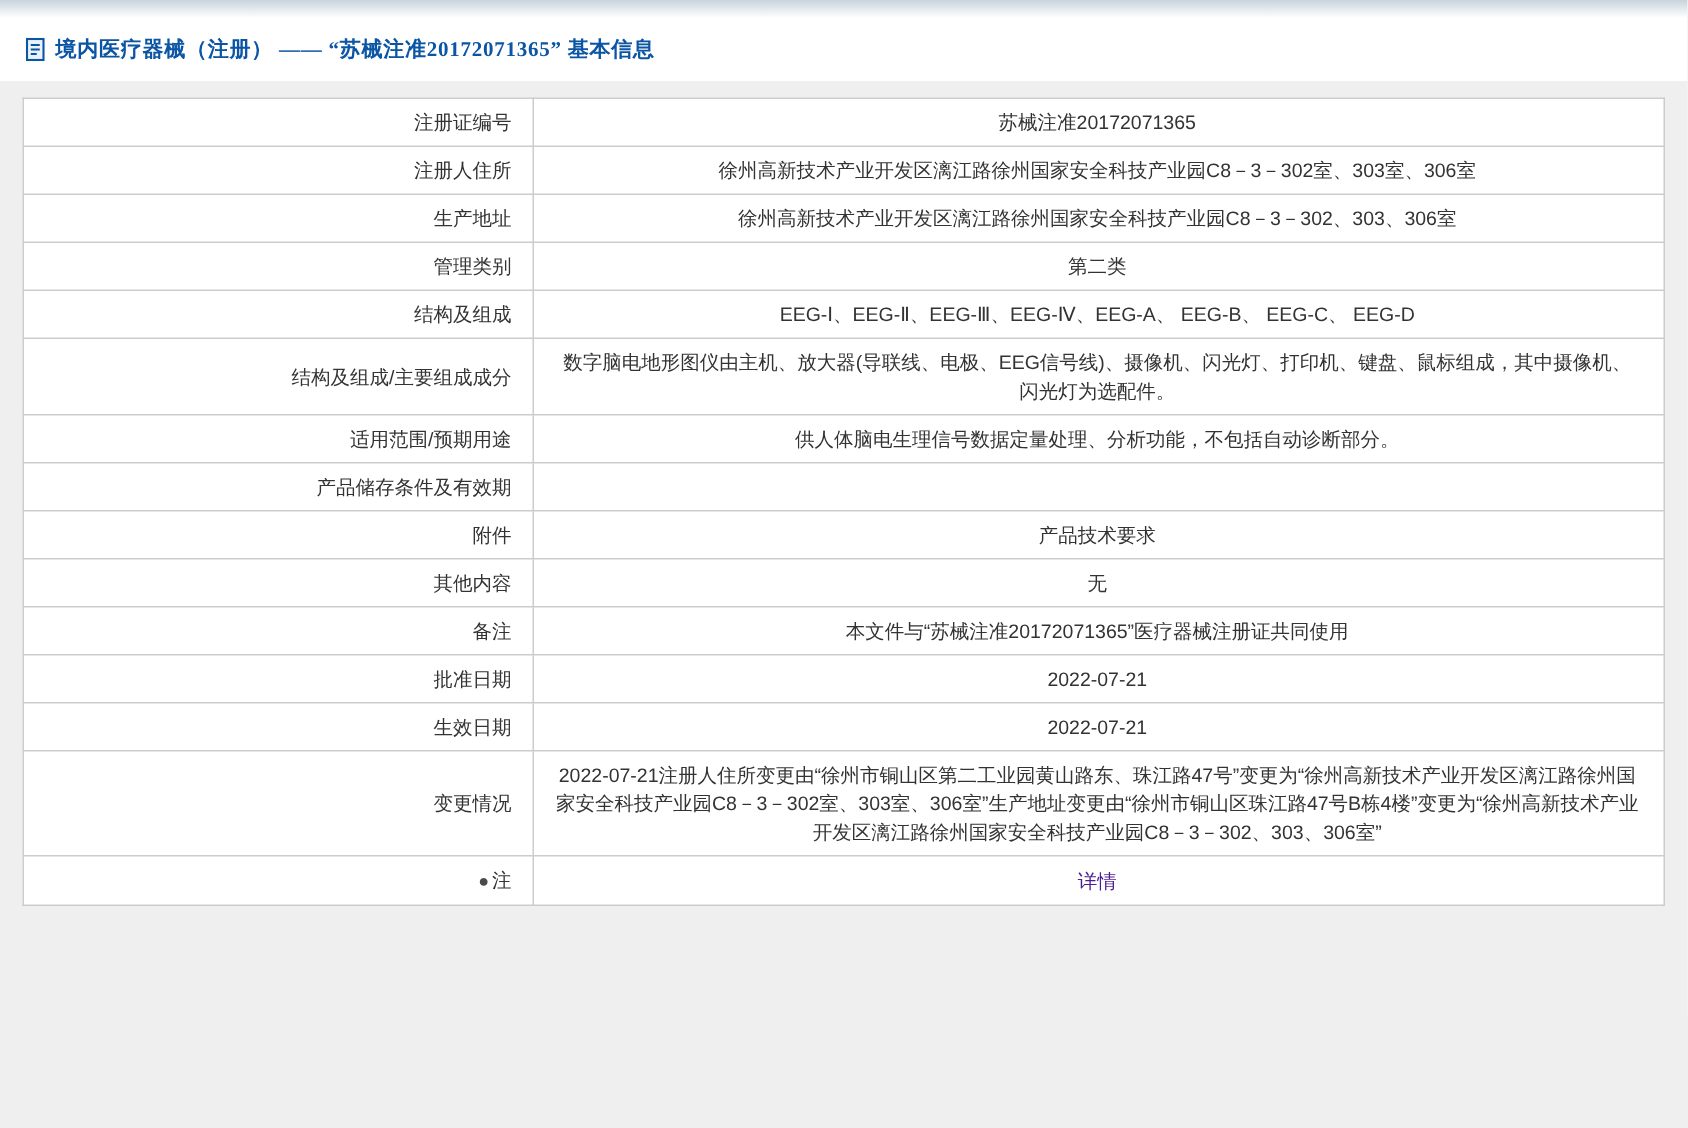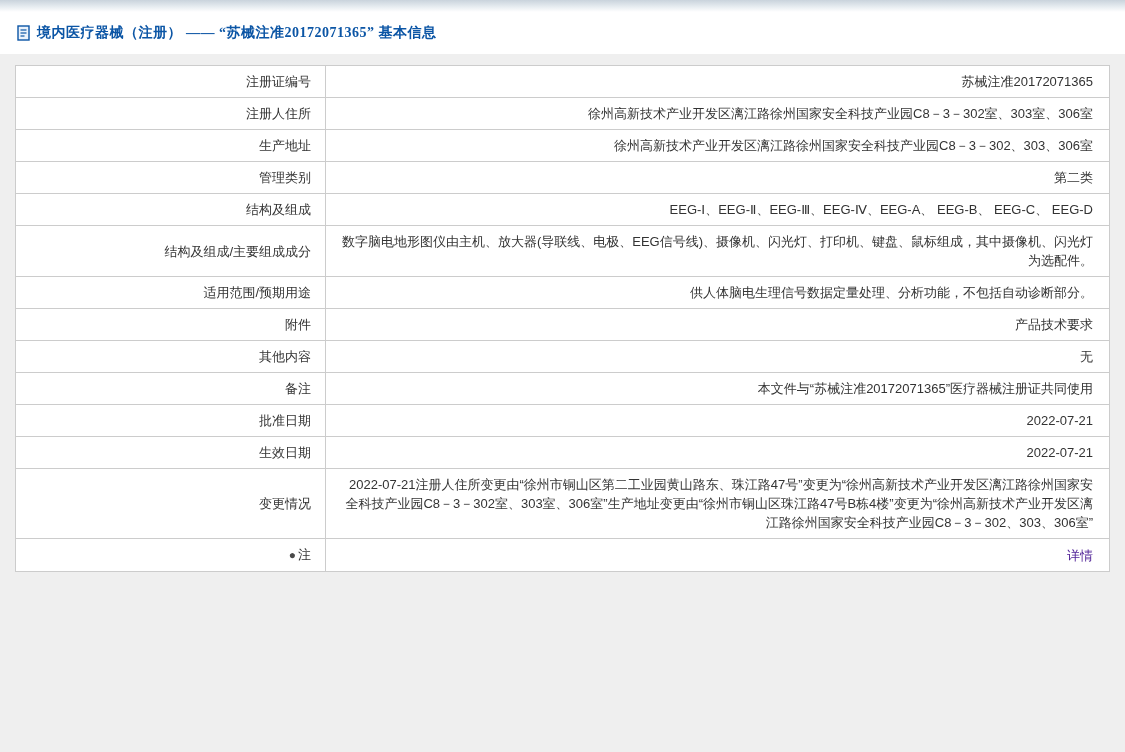--- a/index.html
+++ b/index.html
@@ -45,28 +45,28 @@
     table-layout: fixed;
   }
   table.info-table td {
     border: 1px solid #cccccc;
     font-size: 13px;
     color: #333333;
     line-height: 19px;
     vertical-align: middle;
   }
   td.label-cell {
-    width: 310px;
+    width: 340px;
     text-align: right;
     padding: 6px 14px 6px 8px;
     color: #333333;
     white-space: nowrap;
   }
   td.value-cell {
-    text-align: right;
+    text-align: center;
     padding: 6px 16px 6px 14px;
     word-break: break-all;
   }
   td.value-cell a {
     color: #4c1d95;
     text-decoration: none;
   }
   .note-dot {
     color: #4a4a4a;
     font-size: 12px;
@@ -116,20 +116,24 @@
         </tr>
         <tr class="row">
           <td class="label-cell">结构及组成/主要组成成分</td>
           <td class="value-cell">数字脑电地形图仪由主机、放大器(导联线、电极、EEG信号线)、摄像机、闪光灯、打印机、键盘、鼠标组成，其中摄像机、闪光灯为选配件。</td>
         </tr>
         <tr class="row">
           <td class="label-cell">适用范围/预期用途</td>
           <td class="value-cell">供人体脑电生理信号数据定量处理、分析功能，不包括自动诊断部分。</td>
         </tr>
         <tr class="row">
+          <td class="label-cell">产品储存条件及有效期</td>
+          <td class="value-cell"></td>
+        </tr>
+        <tr class="row">
           <td class="label-cell">附件</td>
           <td class="value-cell">产品技术要求</td>
         </tr>
         <tr class="row">
           <td class="label-cell">其他内容</td>
           <td class="value-cell">无</td>
         </tr>
         <tr class="row">
           <td class="label-cell">备注</td>
           <td class="value-cell">本文件与“苏械注准20172071365”医疗器械注册证共同使用</td>

